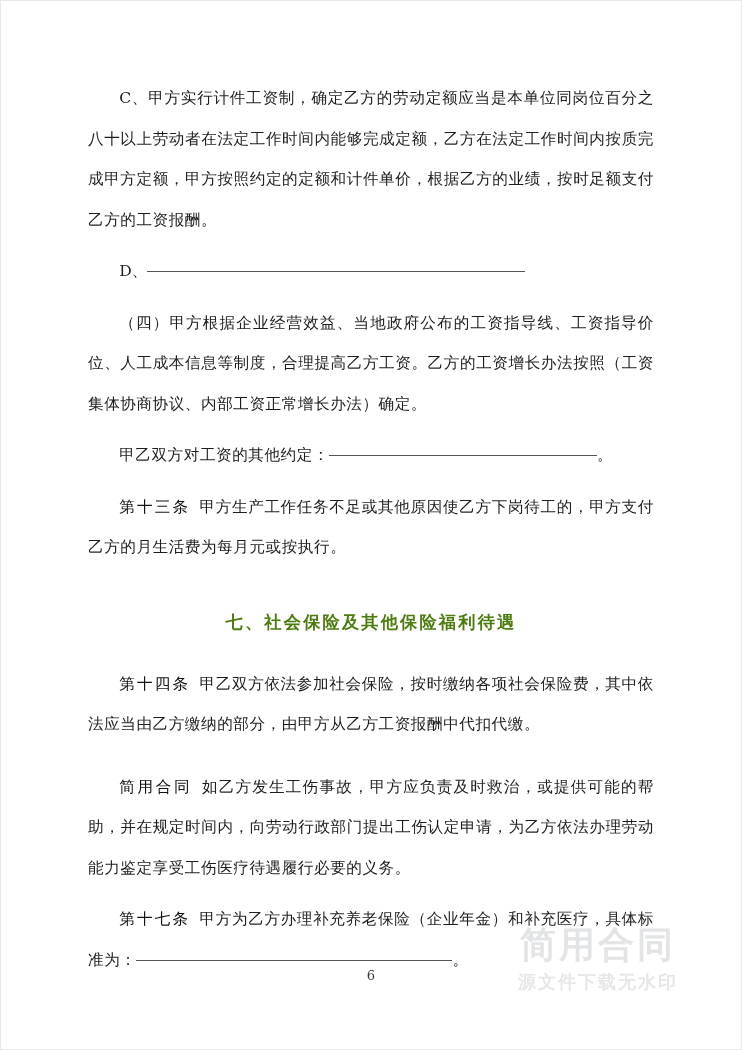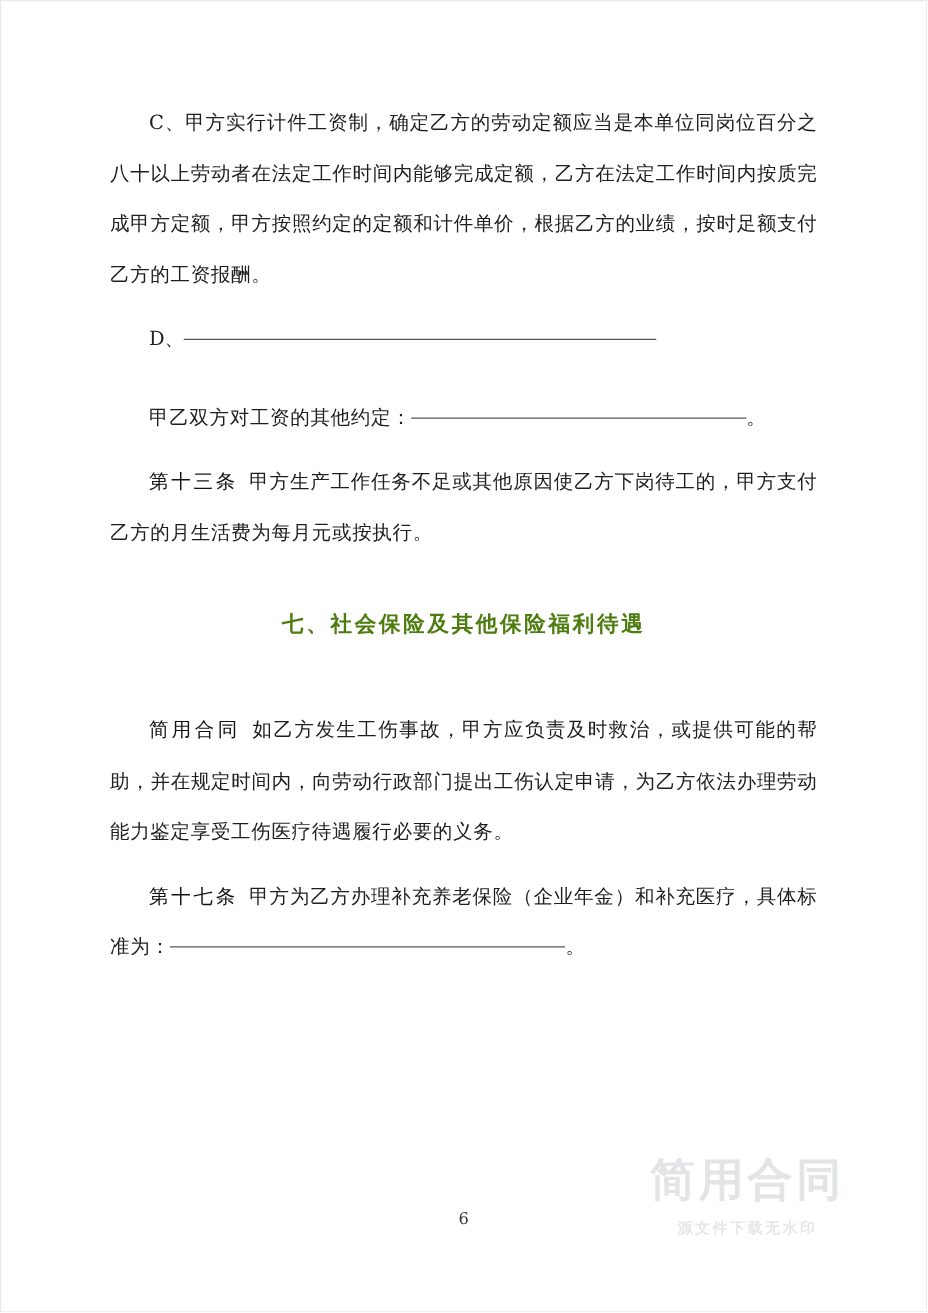--- a/index.html
+++ b/index.html
@@ -109,21 +109,21 @@
   .watermark-main {
     font-family: "DejaVu Sans", "Liberation Sans", sans-serif;
     font-size: 36px;
     font-weight: bold;
     color: #e3e4e6;
     letter-spacing: 3px;
     line-height: 40px;
   }
   .watermark-sub {
     font-family: "DejaVu Sans", "Liberation Sans", sans-serif;
-    font-size: 12px;
+    font-size: 18px;
     font-weight: bold;
     color: #e6e7e9;
     letter-spacing: 2px;
     line-height: 26px;
     margin-top: 4px;
   }
 </style>
 </head>
 <body>
 
@@ -139,39 +139,43 @@
     <p class="para indent">C、甲方实行计件工资制，确定乙方的劳动定额应当是本单位同岗位百分之八十以上劳动者在法定工作时间内能够完成定额，乙方在法定工作时间内按质完成甲方定额，甲方按照约定的定额和计件单价，根据乙方的业绩，按时足额支付乙方的工资报酬。</p>
 
     <div class="gap-sm"></div>
 
     <p class="para indent">
       <span class="latin">D、</span><span class="blank-line blank-d"></span>
     </p>
 
     <div class="gap-sm"></div>
 
+    <p class="para indent">（四）甲方根据企业经营效益、当地政府公布的工资指导线、工资指导价位、人工成本信息等制度，合理提高乙方工资。乙方的工资增长办法按照（工资集体协商协议、内部工资正常增长办法）确定。</p>
 
     <div class="gap-sm"></div>
 
     <p class="para indent">
       <span>甲乙双方对工资的其他约定：</span><span class="blank-line blank-wage"></span><span>。</span>
     </p>
 
     <div class="gap-sm"></div>
 
     <p class="para indent">
       <span class="art-label">第十三条</span><span class="art-spacer"></span><span>甲方生产工作任务不足或其他原因使乙方下岗待工的，甲方支付乙方的月生活费为每月元或按执行。</span>
     </p>
 
     <div class="gap-lg"></div>
 
     <h2 class="section-title">七、社会保险及其他保险福利待遇</h2>
 
     <div class="gap-md"></div>
 
+    <p class="para indent">
+      <span class="art-label">第十四条</span><span class="art-spacer"></span><span>甲乙双方依法参加社会保险，按时缴纳各项社会保险费，其中依法应当由乙方缴纳的部分，由甲方从乙方工资报酬中代扣代缴。</span>
+    </p>
 
     <div class="gap-sm"></div>
 
 
     <div class="gap-sm"></div>
 
     <p class="para indent">
       <span class="art-label">简用合同</span><span class="art-spacer"></span><span>如乙方发生工伤事故，甲方应负责及时救治，或提供可能的帮助，并在规定时间内，向劳动行政部门提出工伤认定申请，为乙方依法办理劳动能力鉴定享受工伤医疗待遇履行必要的义务。</span>
     </p>
 

